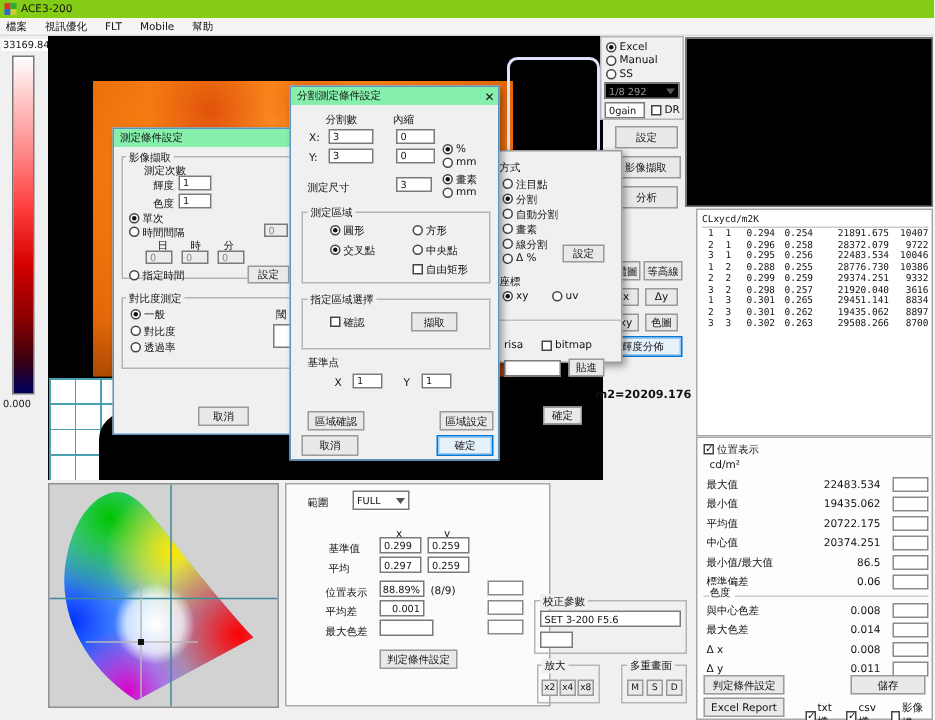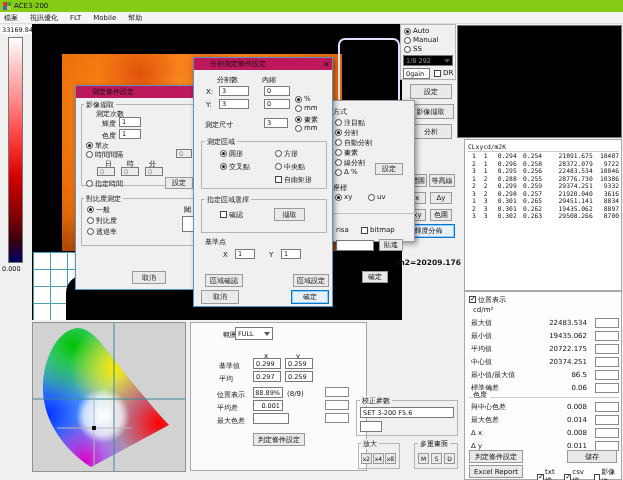--- a/index.html
+++ b/index.html
@@ -12,21 +12,21 @@
   .field.right{justify-content:flex-end;}
   .field.gray{background:#ececec;color:#888;}
   .radio{position:absolute;width:7px;height:7px;border:1px solid #444;border-radius:50%;background:#fff;box-sizing:border-box;}
   .radio.sel::after{content:'';position:absolute;left:1px;top:1px;width:3px;height:3px;border-radius:50%;background:#111;}
   .chk{position:absolute;width:7px;height:7px;border:1px solid #444;background:#fff;box-sizing:border-box;font-size:7px;line-height:5px;text-align:center;}
   .chk.checked::after{content:'✓';}
   .lbl{position:absolute;white-space:nowrap;}
   .group{position:absolute;border:1px solid #b5b5b5;box-sizing:border-box;}
   .group-label{position:absolute;background:#f0f0f0;padding:0 2px;white-space:nowrap;}
   .dialog{position:absolute;background:#f0f0f0;border:1px solid #5a94c4;box-shadow:2px 2px 5px rgba(0,0,0,.4);box-sizing:border-box;}
-  .dlg-title{position:absolute;left:0;top:0;right:0;height:12px;background:#be185d;display:flex;align-items:center;padding-left:16px;font-size:7px;}
+  .dlg-title{position:absolute;left:0;top:0;right:0;height:12px;background:#86efac;display:flex;align-items:center;padding-left:4px;font-size:7px;}
   .panel{position:absolute;background:#fbfbfb;border:1px solid #a8a8a8;box-sizing:border-box;}
   .judge-box{display:inline-block;width:24px;height:10px;background:#fff;border:1px solid #8a8a8a;box-sizing:border-box;}
   .mono{font-family:"DejaVu Sans Mono",monospace;}
   .ddown{position:absolute;background:#fff;border:1px solid #7a7a7a;display:flex;align-items:center;justify-content:space-between;padding:0 2px;font-size:6.5px;box-sizing:border-box;}
   .ddarrow{width:0;height:0;border-left:3px solid transparent;border-right:3px solid transparent;border-top:4px solid #555;}
   .stat-row{display:flex;align-items:center;height:13px;}
   .stat-label{flex:1;}
   .stat-value{width:62px;text-align:right;margin-right:8px;}
   .menu-item{margin-right:12px;}
   .tbl-row{display:flex;height:7.5px;align-items:center;}
@@ -115,21 +115,21 @@
       </g>
       <line x1="81" y1="0" x2="81" y2="148" stroke="#3c8a9a" stroke-width="1"></line>
       <line x1="0" y1="76" x2="152" y2="76" stroke="#3c8a9a" stroke-width="1"></line>
       <line x1="24" y1="105" x2="99" y2="105" stroke="#b8b8b8" stroke-width="1"></line>
       <line x1="61" y1="64" x2="61" y2="142" stroke="#b8b8b8" stroke-width="1"></line>
       <rect x="59" y="103" width="4" height="4" fill="#111"></rect>
     </svg>
   </div>
 
   <div class="panel" style="left:190px;top:322px;width:177px;height:149px;">
-    <span class="lbl" style="left:32px;top:7px;">範圍</span>
+    <span class="lbl" style="left:14px;top:7px;">範圍</span>
     <span class="ddown" style="left:44px;top:4px;width:38px;height:13px;">
       <span>FULL</span>
         <span class="ddarrow"></span>
     </span>
     <span class="lbl" style="left:73px;top:29px;">x</span>
     <span class="lbl" style="left:105px;top:29px;">y</span>
     <span class="lbl" style="left:28px;top:38px;">基準值</span>
     <span class="field" style="left:62px;top:35px;width:28px;height:11px;">0.299</span>
     <span class="field" style="left:94px;top:35px;width:28px;height:11px;">0.259</span>
     <span class="lbl" style="left:28px;top:51px;">平均</span>
@@ -164,21 +164,21 @@
   <span class="group-label" style="left:418px;top:439px;">多重畫面</span>
   <div class="abs" style="left:418px;top:453px;display:flex;gap:2px;">
 
   <span style="width:11px;height:11px;background:#e9e9e9;border:1px solid #9a9a9a;display:flex;align-items:center;justify-content:center;font-size:6px;box-sizing:border-box;">M</span>
       <span style="width:11px;height:11px;background:#e9e9e9;border:1px solid #9a9a9a;display:flex;align-items:center;justify-content:center;font-size:6px;box-sizing:border-box;">S</span>
       <span style="width:11px;height:11px;background:#e9e9e9;border:1px solid #9a9a9a;display:flex;align-items:center;justify-content:center;font-size:6px;box-sizing:border-box;">D</span>
     </div>
 
   <div class="group" style="left:400px;top:24px;width:56px;height:56px;background:#f0f0f0;">
     <span class="radio sel" style="left:3px;top:3px;"></span>
-    <span class="lbl" style="left:12px;top:2px;">Auto</span>
+    <span class="lbl" style="left:12px;top:2px;">Excel</span>
     <span class="radio" style="left:3px;top:12px;"></span>
     <span class="lbl" style="left:12px;top:11px;">Manual</span>
     <span class="radio" style="left:3px;top:21px;"></span>
     <span class="lbl" style="left:12px;top:20px;">SS</span>
     <span class="ddown" style="left:2px;top:30px;width:50px;height:11px;background:#000000;color:#999;">
       <span>1/8 292</span>
         <span class="ddarrow"></span>
     </span>
     <span class="field" style="left:2px;top:43px;width:27px;height:11px;">0gain</span>
     <span class="chk" style="left:33px;top:45px;"></span>

